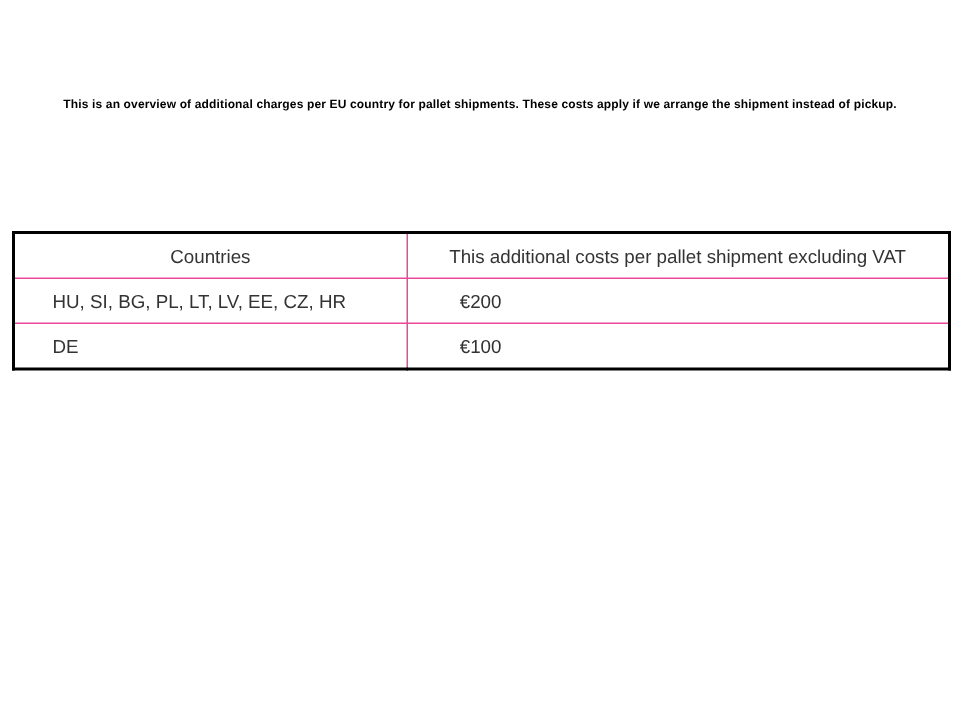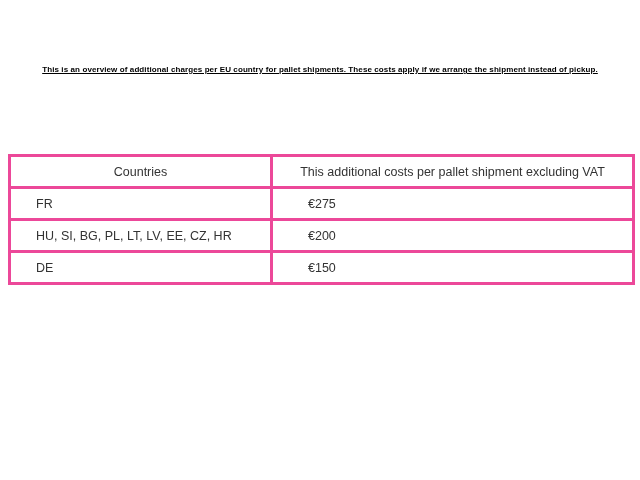--- a/index.html
+++ b/index.html
@@ -19,37 +19,36 @@
     top: 65px;
     left: 0;
     width: 640px;
     margin: 0;
     text-align: center;
     font-size: 8px;
     font-weight: bold;
     color: #000000;
     white-space: nowrap;
     letter-spacing: 0.1px;
-    text-decoration: underline;
   }
   table.charges {
     position: absolute;
     left: 8px;
     top: 154px;
     width: 624px;
     border-collapse: collapse;
     table-layout: fixed;
     border: 2px solid #000000;
     color: #333333;
     font-size: 12.5px;
     background: #ffffff;
   }
   table.charges th,
   table.charges td {
-    border: 3px solid #ec4899;
+    border: 1px solid #ec4899;
     vertical-align: middle;
     overflow: hidden;
     white-space: nowrap;
   }
   table.charges th {
     height: 29px;
     font-weight: normal;
     text-align: center;
     padding: 0;
   }
@@ -78,27 +77,23 @@
       <col class="col-costs">
     </colgroup>
     <thead>
       <tr>
         <th>Countries</th>
         <th>This additional costs per pallet shipment excluding VAT</th>
       </tr>
     </thead>
     <tbody>
       <tr>
-        <td class="countries-cell">FR</td>
-        <td class="cost-cell">€275</td>
-      </tr>
-      <tr>
         <td class="countries-cell">HU, SI, BG, PL, LT, LV, EE, CZ, HR</td>
         <td class="cost-cell">€200</td>
       </tr>
       <tr>
         <td class="countries-cell">DE</td>
-        <td class="cost-cell">€150</td>
+        <td class="cost-cell">€100</td>
       </tr>
     </tbody>
   </table>
 
 </div>
 
 </body></html>

